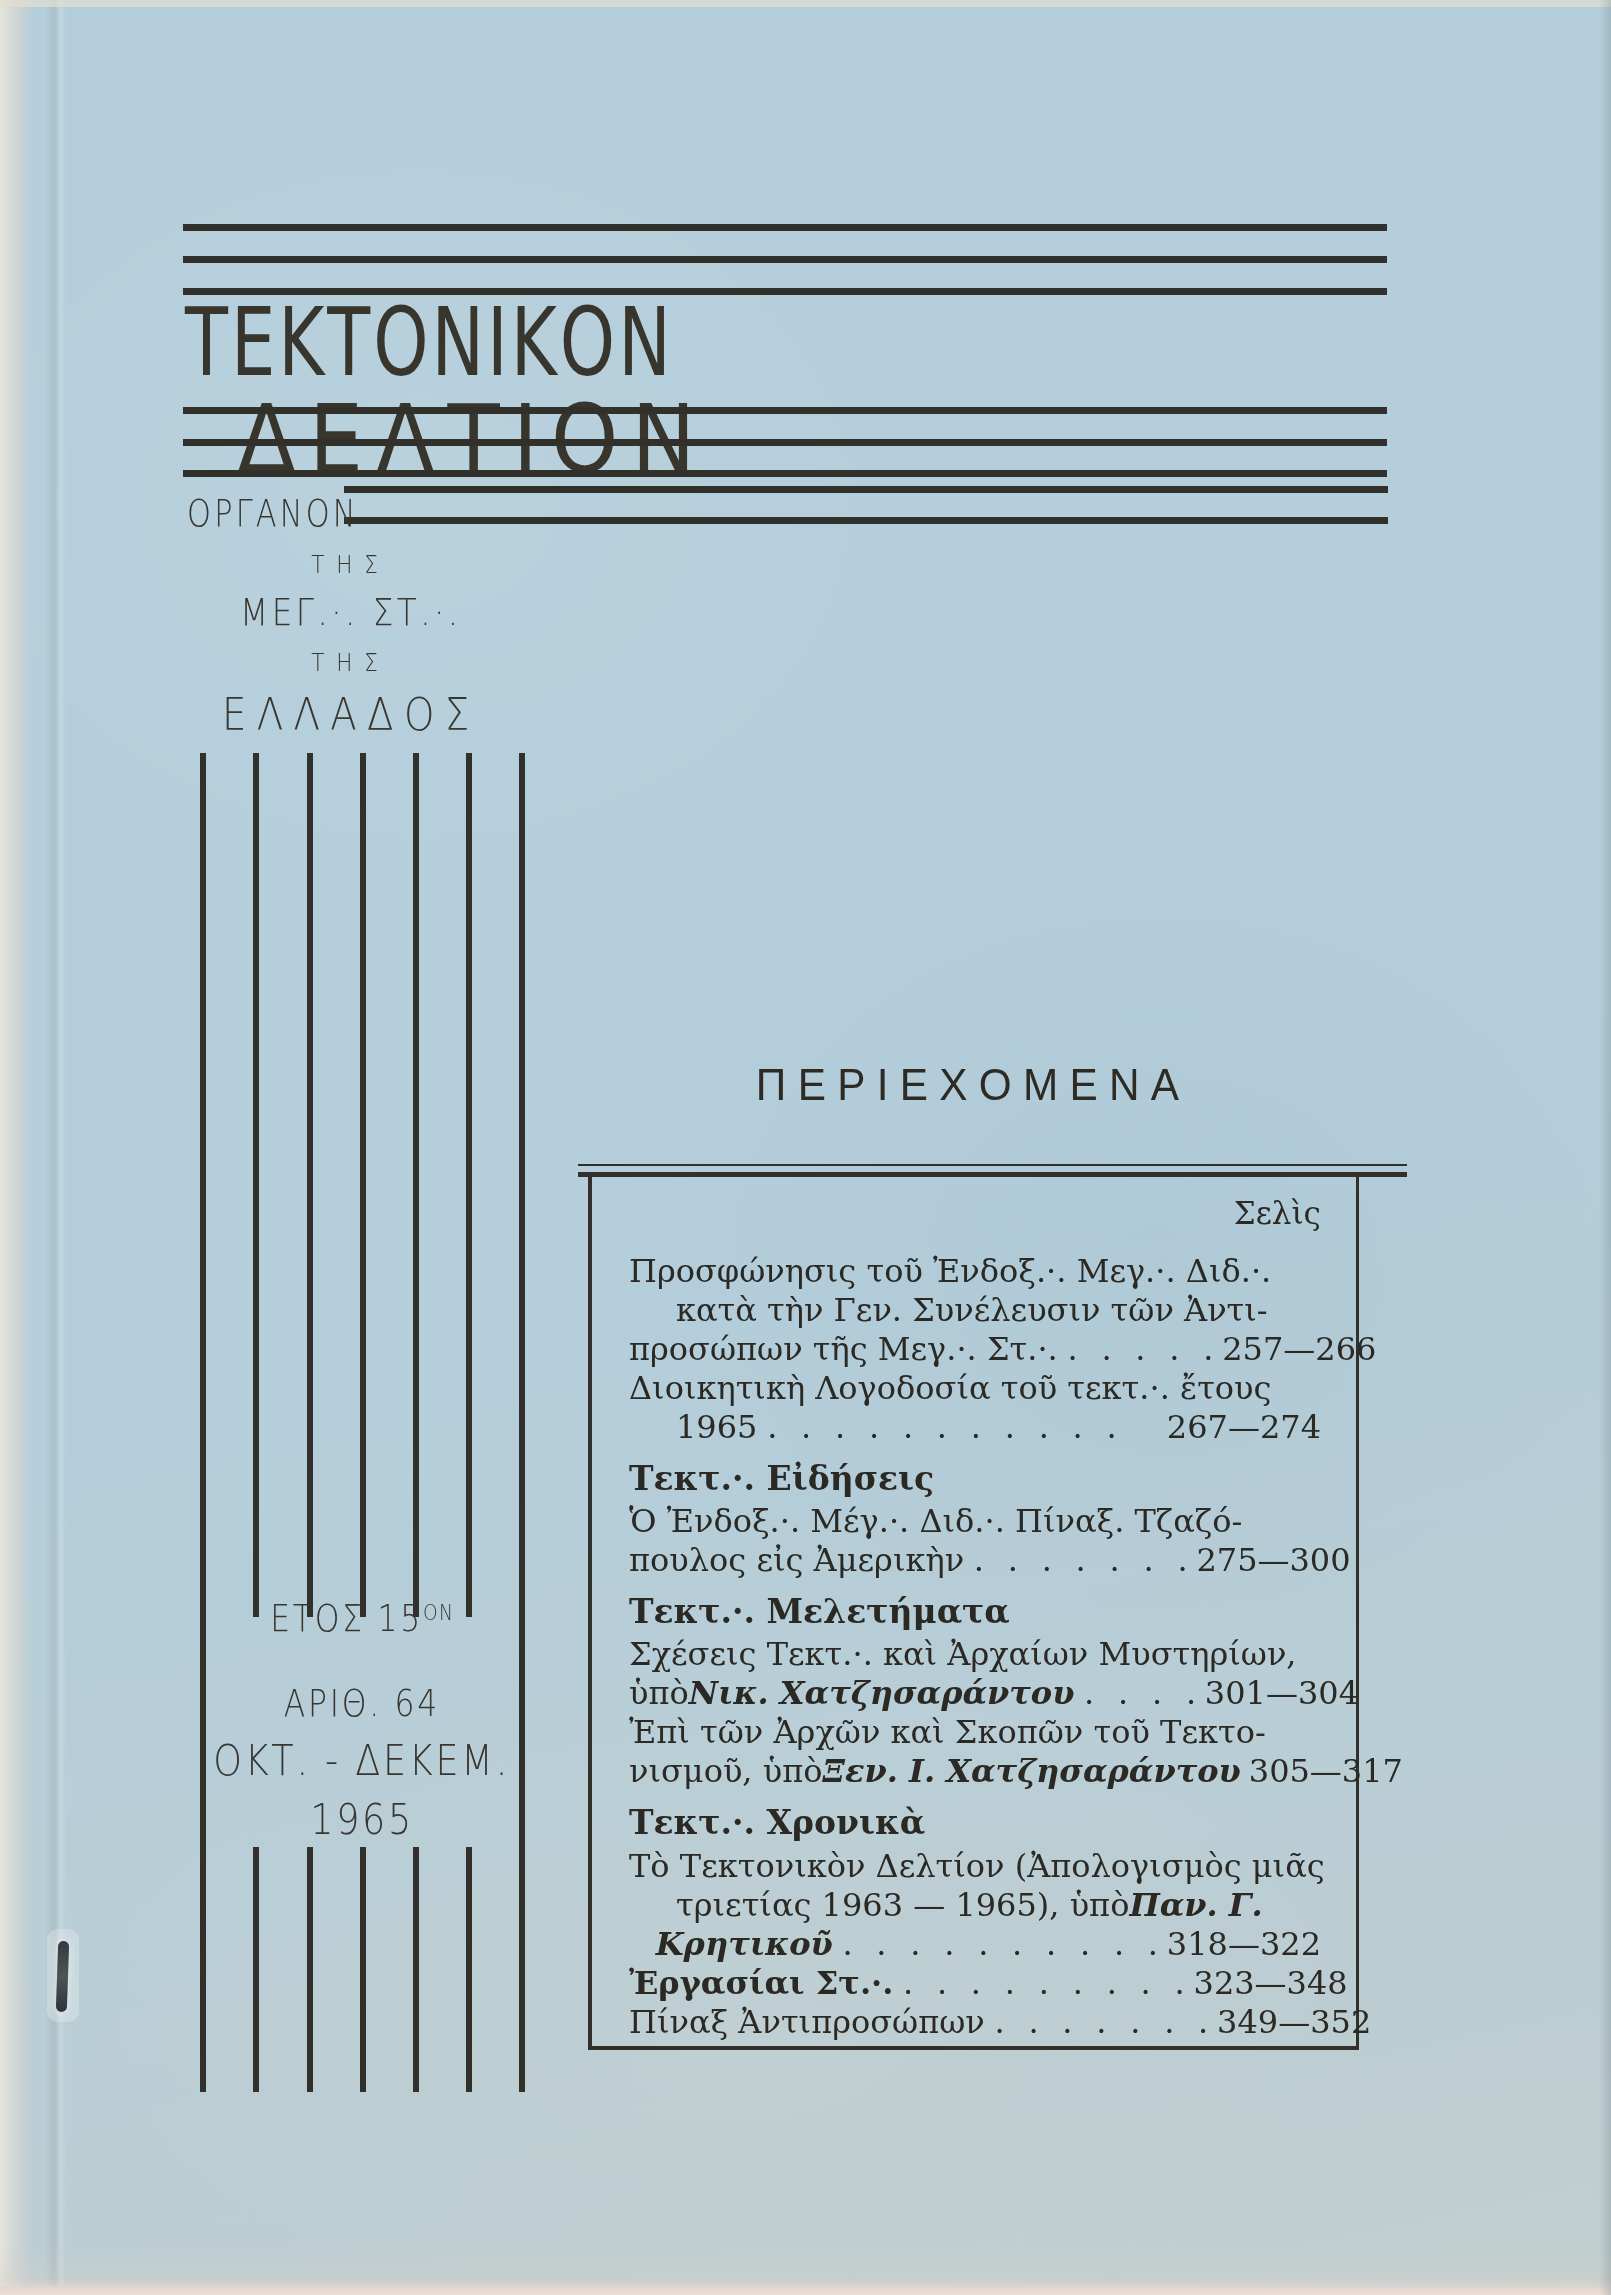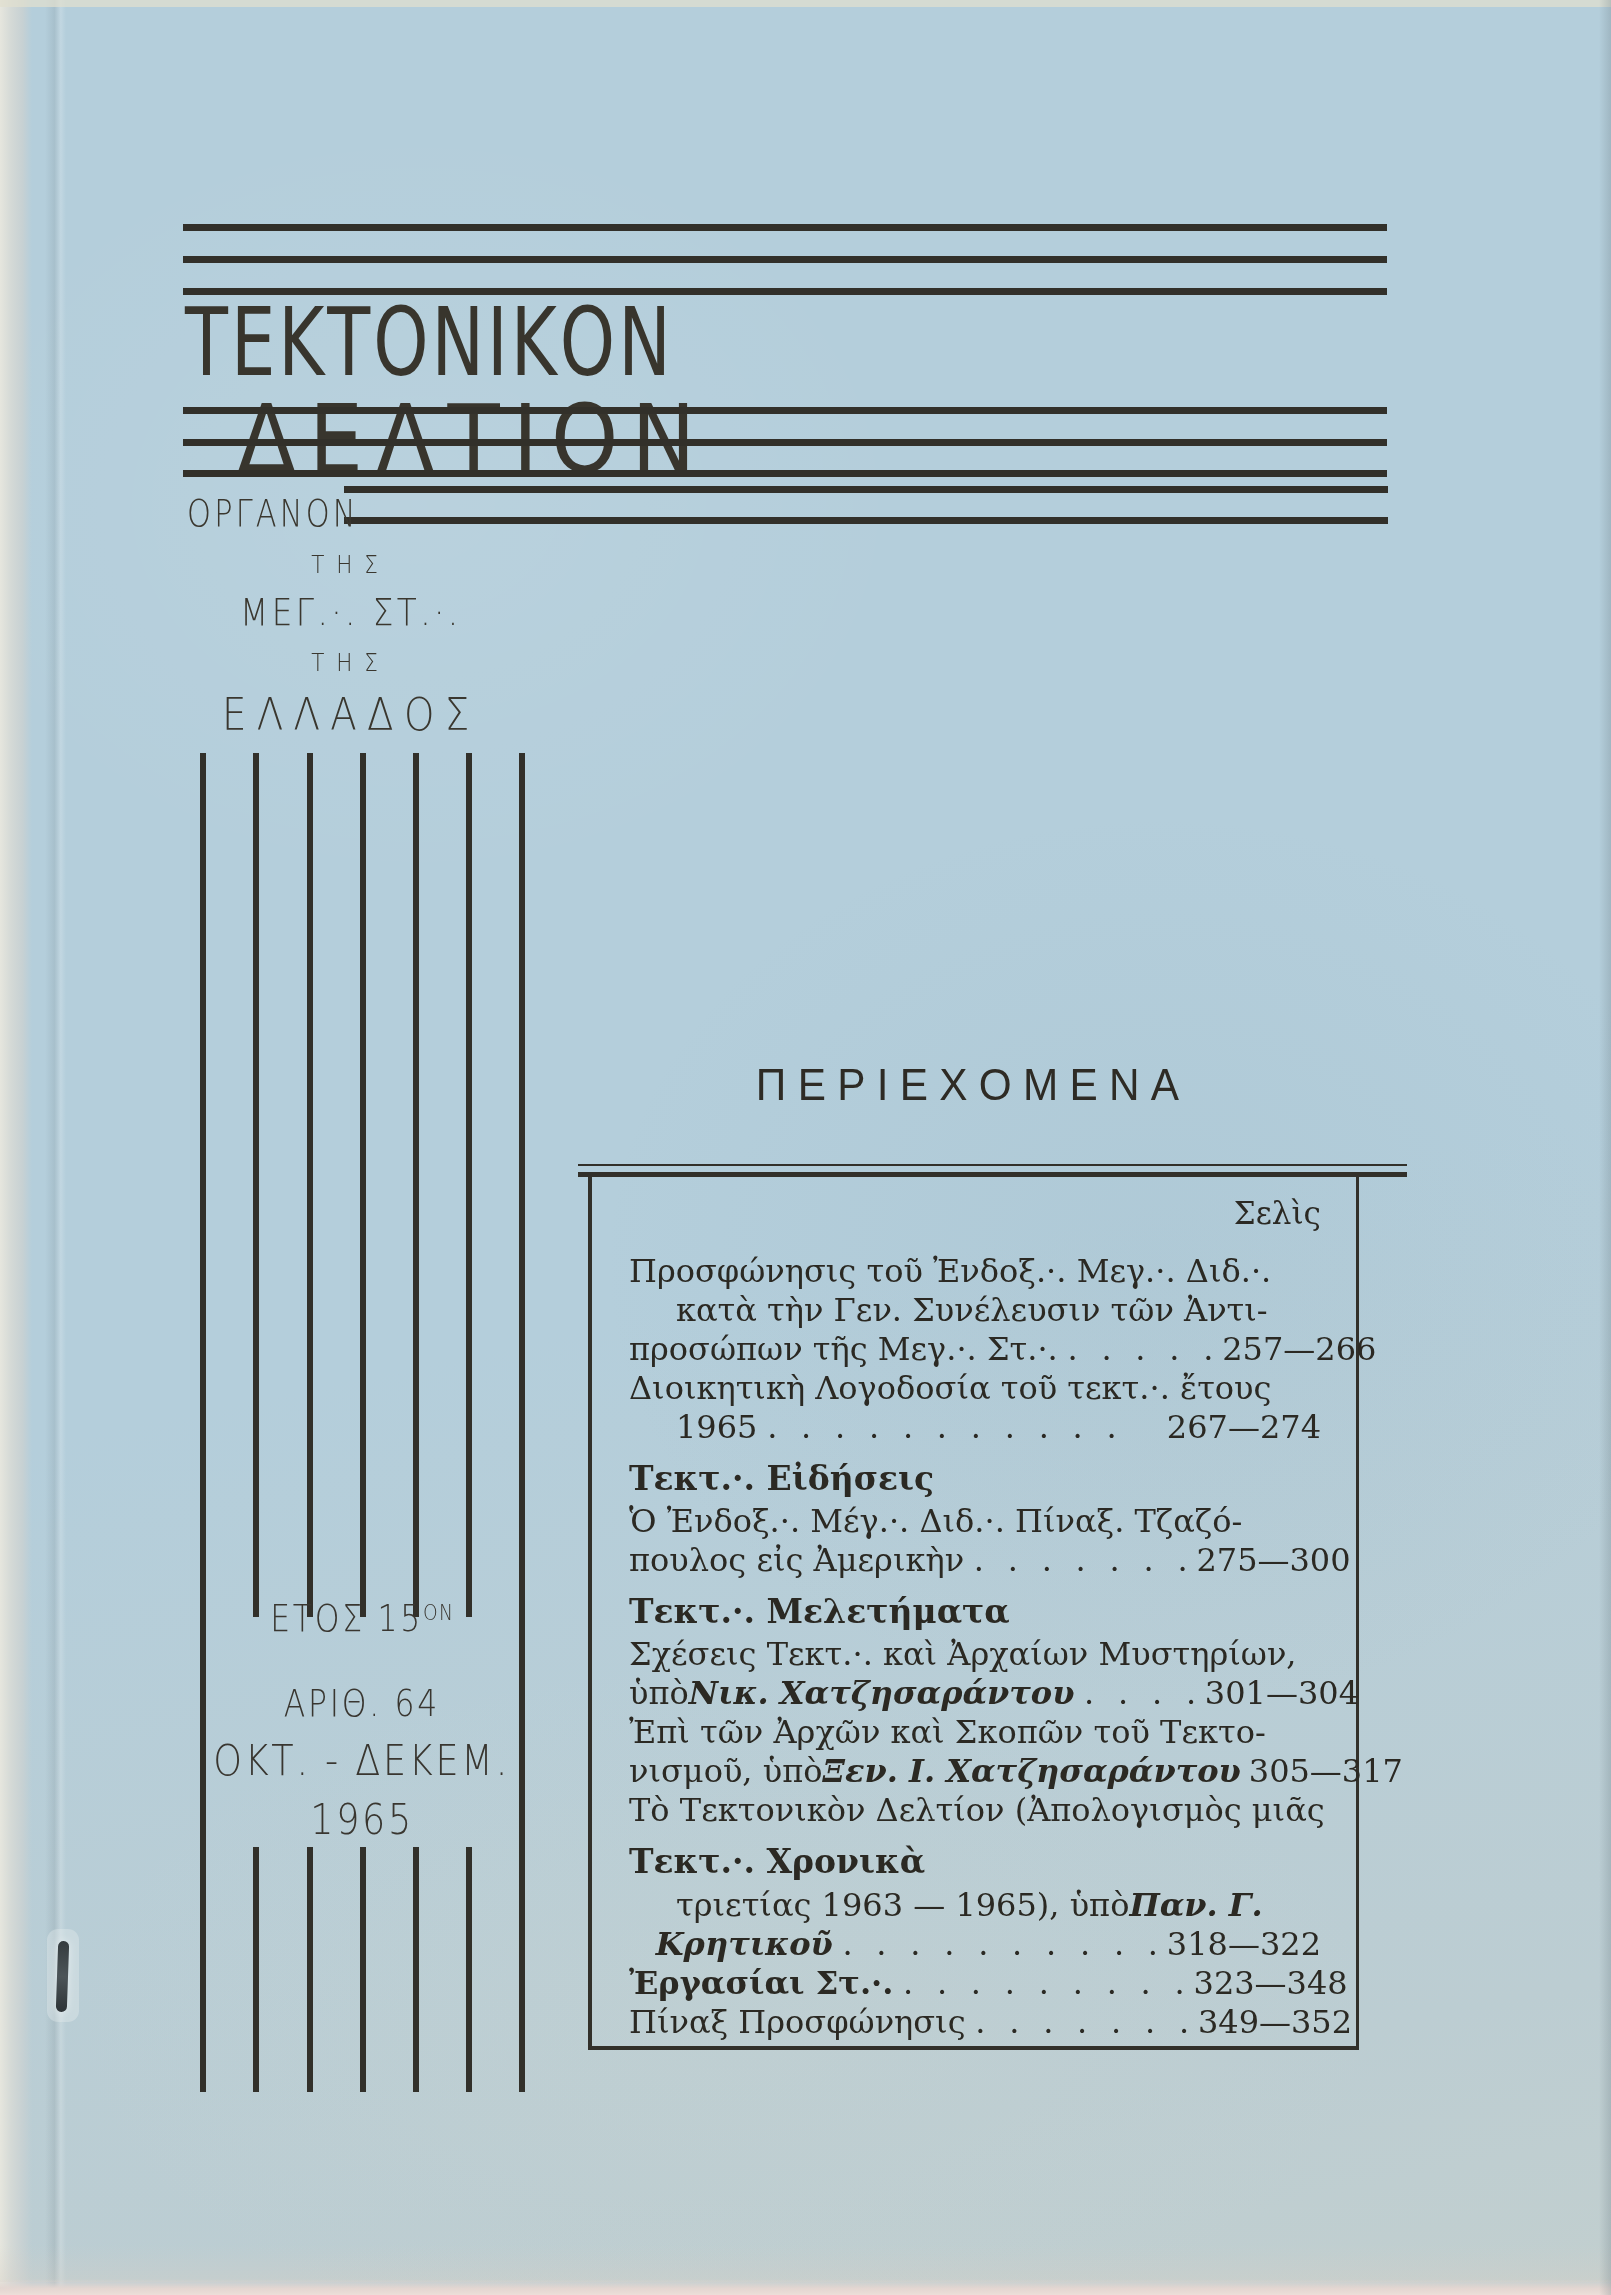--- a/index.html
+++ b/index.html
@@ -192,42 +192,42 @@
         </div>
         <div class="cl">
           <span class="r">Ἐπὶ τῶν Ἀρχῶν καὶ Σκοπῶν τοῦ Τεκτο-</span>
         </div>
         <div class="cl">
           <span class="ind"></span>
           <span class="r">νισμοῦ, ὑπὸ </span>
           <span class="bi">Ξεν. Ι. Χατζησαράντου</span>
           <span class="pg">305—317</span>
         </div>
+        <div class="cl head">Τεκτ.·. Χρονικὰ</div>
         <div class="cl">
           <span class="r">Τὸ Τεκτονικὸν Δελτίον (Ἀπολογισμὸς μιᾶς</span>
         </div>
-        <div class="cl head">Τεκτ.·. Χρονικὰ</div>
         <div class="cl">
           <span class="ind"></span>
           <span class="r">τριετίας 1963 — 1965), ὑπὸ </span>
           <span class="bi">Παν. Γ.</span>
         </div>
         <div class="cl">
           <span class="ind"></span>
           <span class="bi">Κρητικοῦ</span>
           <span class="d">. . . . . . . . . .</span>
           <span class="pg">318—322</span>
         </div>
         <div class="cl">
           <span class="b">Ἐργασίαι Στ.·.</span>
           <span class="d">. . . . . . . . .</span>
           <span class="pg">323—348</span>
         </div>
         <div class="cl">
-          <span class="r">Πίναξ Προσφώνησις</span>
+          <span class="r">Πίναξ Ἀντιπροσώπων</span>
           <span class="d">. . . . . . .</span>
           <span class="pg">349—352</span>
         </div>
       </div>
   </div>
 
 </div>
 
 
 </body></html>

